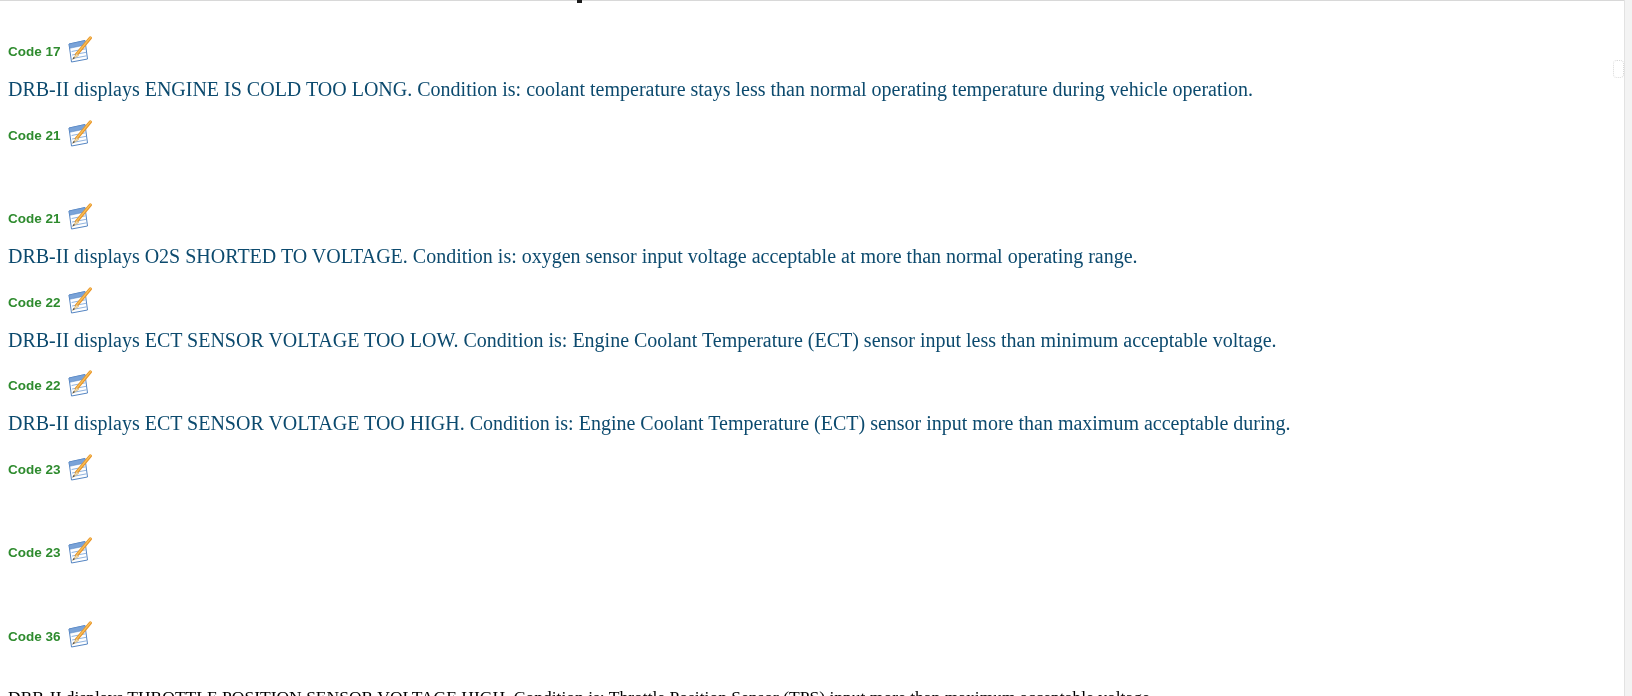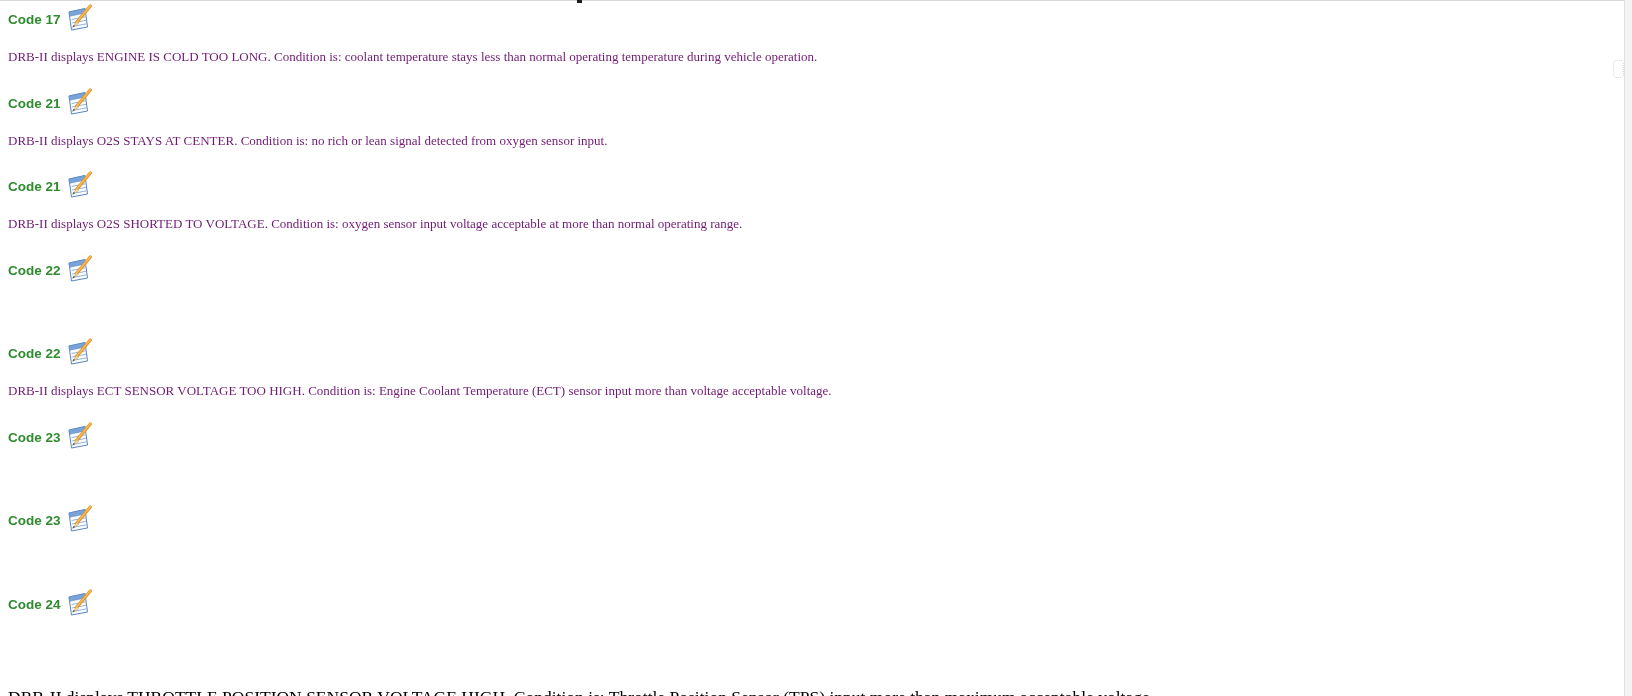--- a/index.html
+++ b/index.html
@@ -15,21 +15,21 @@
     position: absolute; top: 0; left: 0;
     width: 1624px; height: 1px;
     background: #d8d8d8;
   }
   .top-tick {
     position: absolute; top: 0; left: 577px;
     width: 5px; height: 3px;
     background: #1c1c1c;
   }
   
-  .code-block { position: absolute; left: 8px; width: 1590px; }
+  .code-block { position: absolute; left: 8px; width: 1590px; margin-top: 32px; }
   .code-heading {
     display: flex; align-items: flex-start; height: 30px;
   }
   .code-label {
     font-family: "Liberation Sans", sans-serif;
     font-weight: bold;
     font-size: 13.5px;
     color: var(--code-color, #2e8b2e);
     line-height: 30px;
     white-space: nowrap;
@@ -44,22 +44,22 @@
   .icon-page   { fill: var(--icon-page-fill, #fdfeff); stroke: var(--icon-page-stroke, #5585c2); stroke-width: 1; }
   .icon-bar    { fill: var(--icon-bar-fill, #7aa3d8); stroke: var(--icon-page-stroke, #5585c2); stroke-width: 0.5; }
   .icon-line   { stroke: var(--icon-line-color, #8fb2de); stroke-width: 1; }
   .pencil-body { stroke: var(--icon-pencil-body, #e89428); stroke-width: 3.2; stroke-linecap: round; }
   .pencil-glint{ stroke: var(--icon-pencil-glint, #f7c05a); stroke-width: 1.3; stroke-linecap: round; }
   .pencil-wood { fill: #f0d9a8; stroke: #caa05a; stroke-width: 0.5; }
   .pencil-tip  { fill: #3a3a3a; }
   .code-description {
     position: absolute; top: 41px; left: 0;
     font-family: "Liberation Serif", serif;
-    font-size: 13px;
-    color: #701a75;
+    font-size: 20px;
+    color: #0c4a6e;
     white-space: nowrap;
     line-height: 22px;
   }
   
   .bottom-cutoff {
     position: absolute; top: 689px; left: 8px;
     height: 7px; width: 1300px;
     overflow: hidden;
   }
   .bottom-cutoff span {
@@ -117,21 +117,20 @@
         <polygon class="icon-bar" points="3,8 19,4.5 19.7,8.9 3.7,12.3"></polygon>
         <line class="icon-line" x1="5.6" y1="15.5" x2="19.6" y2="12.8"></line>
         <line class="icon-line" x1="6.1" y1="19" x2="20.1" y2="16.3"></line>
         <line class="icon-line" x1="6.6" y1="22.5" x2="20.6" y2="19.8"></line>
         <line class="pencil-body" x1="24.3" y1="2" x2="10.4" y2="18.6"></line>
         <line class="pencil-glint" x1="24.6" y1="1.4" x2="11" y2="17.6"></line>
         <polygon class="pencil-wood" points="10.6,17.4 6.6,23.4 12.6,19.6"></polygon>
         <polygon class="pencil-tip" points="6.6,23.4 8.8,22 7.8,20.8"></polygon>
       </svg>
     </div>
-    <div class="code-description">DRB-II displays O2S STAYS AT CENTER. Condition is: no rich or lean signal detected from oxygen sensor input.</div>
   </div>
 
   <div class="code-block" style="top: 172px;">
     <div class="code-heading">
       <span class="code-label">Code 21</span>
       <svg class="edit-icon" viewBox="0 0 26 27" xmlns="http://www.w3.org/2000/svg">
         <polygon class="icon-page" points="3,8 19,4.5 21.5,23 5.5,26"></polygon>
         <polygon class="icon-bar" points="3,8 19,4.5 19.7,8.9 3.7,12.3"></polygon>
         <line class="icon-line" x1="5.6" y1="15.5" x2="19.6" y2="12.8"></line>
         <line class="icon-line" x1="6.1" y1="19" x2="20.1" y2="16.3"></line>
@@ -153,38 +152,39 @@
         <polygon class="icon-bar" points="3,8 19,4.5 19.7,8.9 3.7,12.3"></polygon>
         <line class="icon-line" x1="5.6" y1="15.5" x2="19.6" y2="12.8"></line>
         <line class="icon-line" x1="6.1" y1="19" x2="20.1" y2="16.3"></line>
         <line class="icon-line" x1="6.6" y1="22.5" x2="20.6" y2="19.8"></line>
         <line class="pencil-body" x1="24.3" y1="2" x2="10.4" y2="18.6"></line>
         <line class="pencil-glint" x1="24.6" y1="1.4" x2="11" y2="17.6"></line>
         <polygon class="pencil-wood" points="10.6,17.4 6.6,23.4 12.6,19.6"></polygon>
         <polygon class="pencil-tip" points="6.6,23.4 8.8,22 7.8,20.8"></polygon>
       </svg>
     </div>
+    <div class="code-description">DRB-II displays ECT SENSOR VOLTAGE TOO LOW. Condition is: Engine Coolant Temperature (ECT) sensor input less than minimum acceptable voltage.</div>
   </div>
 
   <div class="code-block" style="top: 339px;">
     <div class="code-heading">
       <span class="code-label">Code 22</span>
       <svg class="edit-icon" viewBox="0 0 26 27" xmlns="http://www.w3.org/2000/svg">
         <polygon class="icon-page" points="3,8 19,4.5 21.5,23 5.5,26"></polygon>
         <polygon class="icon-bar" points="3,8 19,4.5 19.7,8.9 3.7,12.3"></polygon>
         <line class="icon-line" x1="5.6" y1="15.5" x2="19.6" y2="12.8"></line>
         <line class="icon-line" x1="6.1" y1="19" x2="20.1" y2="16.3"></line>
         <line class="icon-line" x1="6.6" y1="22.5" x2="20.6" y2="19.8"></line>
         <line class="pencil-body" x1="24.3" y1="2" x2="10.4" y2="18.6"></line>
         <line class="pencil-glint" x1="24.6" y1="1.4" x2="11" y2="17.6"></line>
         <polygon class="pencil-wood" points="10.6,17.4 6.6,23.4 12.6,19.6"></polygon>
         <polygon class="pencil-tip" points="6.6,23.4 8.8,22 7.8,20.8"></polygon>
       </svg>
     </div>
-    <div class="code-description">DRB-II displays ECT SENSOR VOLTAGE TOO HIGH. Condition is: Engine Coolant Temperature (ECT) sensor input more than voltage acceptable voltage.</div>
+    <div class="code-description">DRB-II displays ECT SENSOR VOLTAGE TOO HIGH. Condition is: Engine Coolant Temperature (ECT) sensor input more than maximum acceptable during.</div>
   </div>
 
   <div class="code-block" style="top: 422.5px;">
     <div class="code-heading">
       <span class="code-label">Code 23</span>
       <svg class="edit-icon" viewBox="0 0 26 27" xmlns="http://www.w3.org/2000/svg">
         <polygon class="icon-page" points="3,8 19,4.5 21.5,23 5.5,26"></polygon>
         <polygon class="icon-bar" points="3,8 19,4.5 19.7,8.9 3.7,12.3"></polygon>
         <line class="icon-line" x1="5.6" y1="15.5" x2="19.6" y2="12.8"></line>
         <line class="icon-line" x1="6.1" y1="19" x2="20.1" y2="16.3"></line>
@@ -209,21 +209,21 @@
         <line class="pencil-body" x1="24.3" y1="2" x2="10.4" y2="18.6"></line>
         <line class="pencil-glint" x1="24.6" y1="1.4" x2="11" y2="17.6"></line>
         <polygon class="pencil-wood" points="10.6,17.4 6.6,23.4 12.6,19.6"></polygon>
         <polygon class="pencil-tip" points="6.6,23.4 8.8,22 7.8,20.8"></polygon>
       </svg>
     </div>
   </div>
 
   <div class="code-block" style="top: 589.5px;">
     <div class="code-heading">
-      <span class="code-label">Code 24</span>
+      <span class="code-label">Code 36</span>
       <svg class="edit-icon" viewBox="0 0 26 27" xmlns="http://www.w3.org/2000/svg">
         <polygon class="icon-page" points="3,8 19,4.5 21.5,23 5.5,26"></polygon>
         <polygon class="icon-bar" points="3,8 19,4.5 19.7,8.9 3.7,12.3"></polygon>
         <line class="icon-line" x1="5.6" y1="15.5" x2="19.6" y2="12.8"></line>
         <line class="icon-line" x1="6.1" y1="19" x2="20.1" y2="16.3"></line>
         <line class="icon-line" x1="6.6" y1="22.5" x2="20.6" y2="19.8"></line>
         <line class="pencil-body" x1="24.3" y1="2" x2="10.4" y2="18.6"></line>
         <line class="pencil-glint" x1="24.6" y1="1.4" x2="11" y2="17.6"></line>
         <polygon class="pencil-wood" points="10.6,17.4 6.6,23.4 12.6,19.6"></polygon>
         <polygon class="pencil-tip" points="6.6,23.4 8.8,22 7.8,20.8"></polygon>

